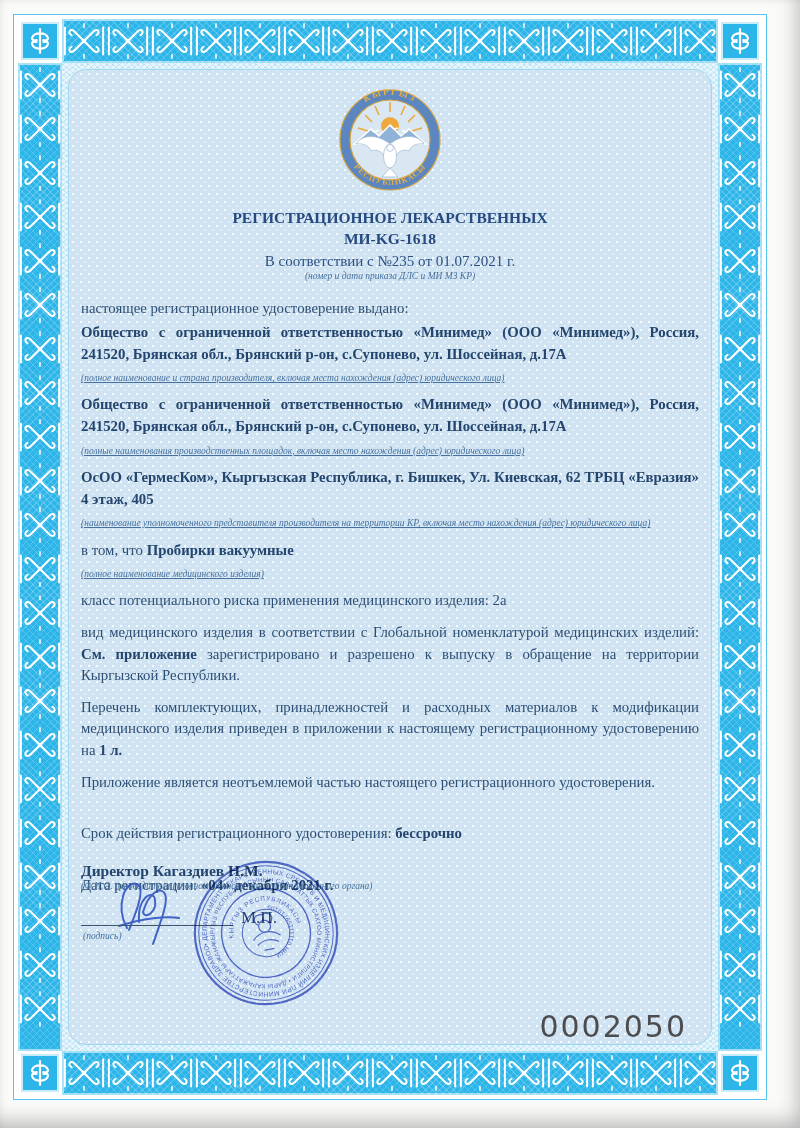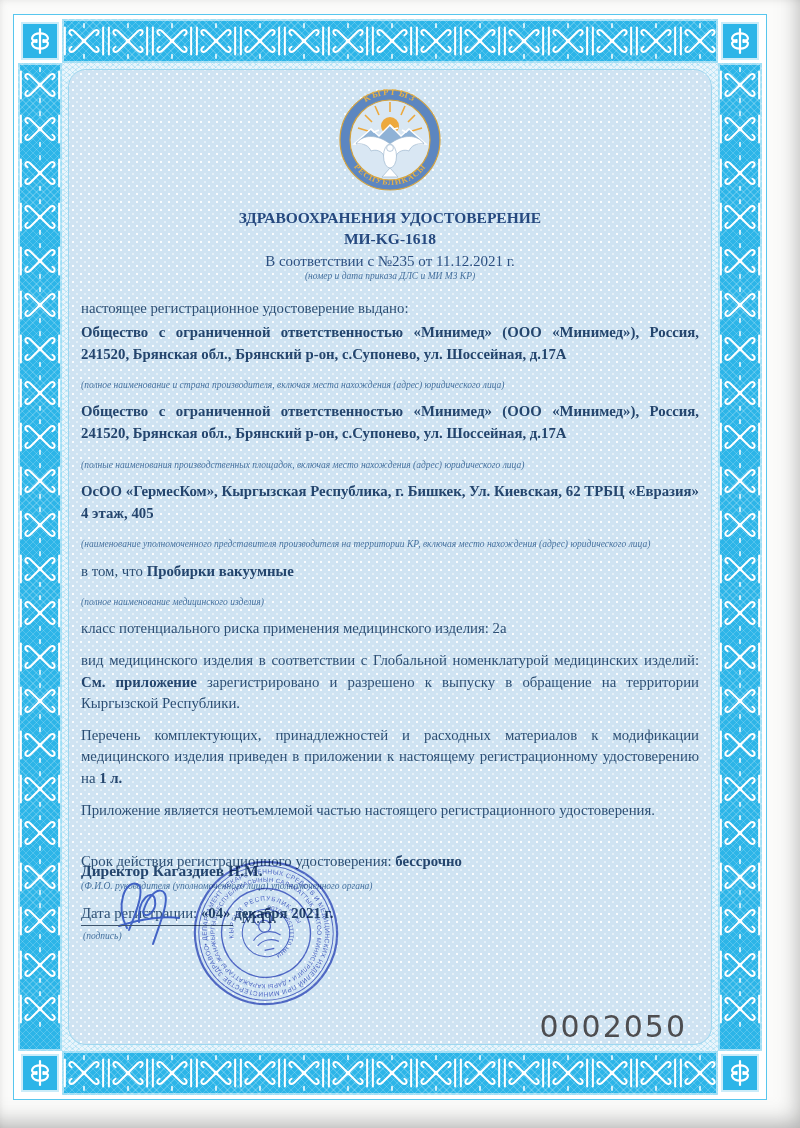--- a/index.html
+++ b/index.html
@@ -67,21 +67,21 @@
     color:#26497f; letter-spacing:.2px;
   }
   .doc-title { margin-top:13px; font-weight:bold; font-size:15.5px; color:#26497f; }
   .doc-number { margin-top:3px; font-weight:bold; font-size:15.5px; color:#26497f; }
   .accord { margin-top:5px; font-size:15px; color:#2d5080; }
   .note { font-style:italic; font-size:9.5px; color:#46719e; line-height:1.3; }
   .content { margin-top:16px; color:#2d4f74; }
   .p { font-size:14.8px; line-height:1.46; text-align:justify; margin-top:10px; }
   .pb { font-weight:bold; color:#24456d; }
   .gap { margin-top:30px; }
-  .flow-note { margin-top:14px; }
+  .flow-note { margin-top:7px;text-decoration:underline; }
   
   .sig-block { position:absolute; left:12px; top:792px; width:420px; }
   .director { font-weight:bold; font-size:15.5px; color:#24456d; }
   .sig-line {
     position:absolute; left:0; top:63px; width:152px;
     border-bottom:1.6px solid #3e546b; height:0;
   }
   .sig-sign { position:absolute; left:28px; top:6px; }
   .sig-caption { position:absolute; left:2px; top:68px; }
   .mp { position:absolute; left:160px; top:46px; font-size:17px; color:#2c4a6e; }
@@ -220,23 +220,23 @@
               <path d="M33 41 l3 3 5 -2 M52 37 l4 4 4 -1 M71 41 l-3 3 -4 -2" stroke="#ffffff" stroke-width="1.6" fill="none"></path>
               <g fill="#ffffff" stroke="#9cb6ce" stroke-width=".7">
                 <path d="M52 56 C40 46 24 46 18 56 C26 55 31 58 33 63 C38 61 44 63 46 68 C48 64 50 62 52 61 C54 62 56 64 58 68 C60 63 66 61 71 63 C73 58 78 55 86 56 C80 46 64 46 52 56 Z"></path>
                 <ellipse cx="52" cy="68" rx="6.5" ry="12"></ellipse>
                 <path d="M52 80 l-8 9 h16 Z"></path>
                 <circle cx="52" cy="60" r="3.4"></circle>
               </g>
             </svg>
           </div>
 
-          <div class="doc-title center">ЗДРАВООХРАНЕНИЯ УДОСТОВЕРЕНИЕ</div>
+          <div class="doc-title center">РЕГИСТРАЦИОННОЕ ЛЕКАРСТВЕННЫХ</div>
           <div class="doc-number center">МИ-KG-1618</div>
-          <div class="accord center">В соответствии с №235 от 11.12.2021 г.</div>
+          <div class="accord center">В соответствии с №235 от 01.07.2021 г.</div>
           <div class="note center">(номер и дата приказа ДЛС и МИ МЗ КР)</div>
 
           <div class="content">
             <div class="p" style="margin-top:12px">настоящее регистрационное удостоверение выдано:</div>
 
             <div class="p pb" style="margin-top:2px">Общество с ограниченной ответственностью «Минимед» (ООО «Минимед»), Россия, 241520, Брянская обл., Брянский р-он, с.Супонево, ул. Шоссейная, д.17А</div>
             <div class="note flow-note">(полное наименование и страна производителя, включая места нахождения (адрес) юридического лица)</div>
 
             <div class="p pb">Общество с ограниченной ответственностью «Минимед» (ООО «Минимед»), Россия, 241520, Брянская обл., Брянский р-он, с.Супонево, ул. Шоссейная, д.17А</div>
             <div class="note flow-note">(полные наименования производственных площадок, включая место нахождения (адрес) юридического лица)</div>

